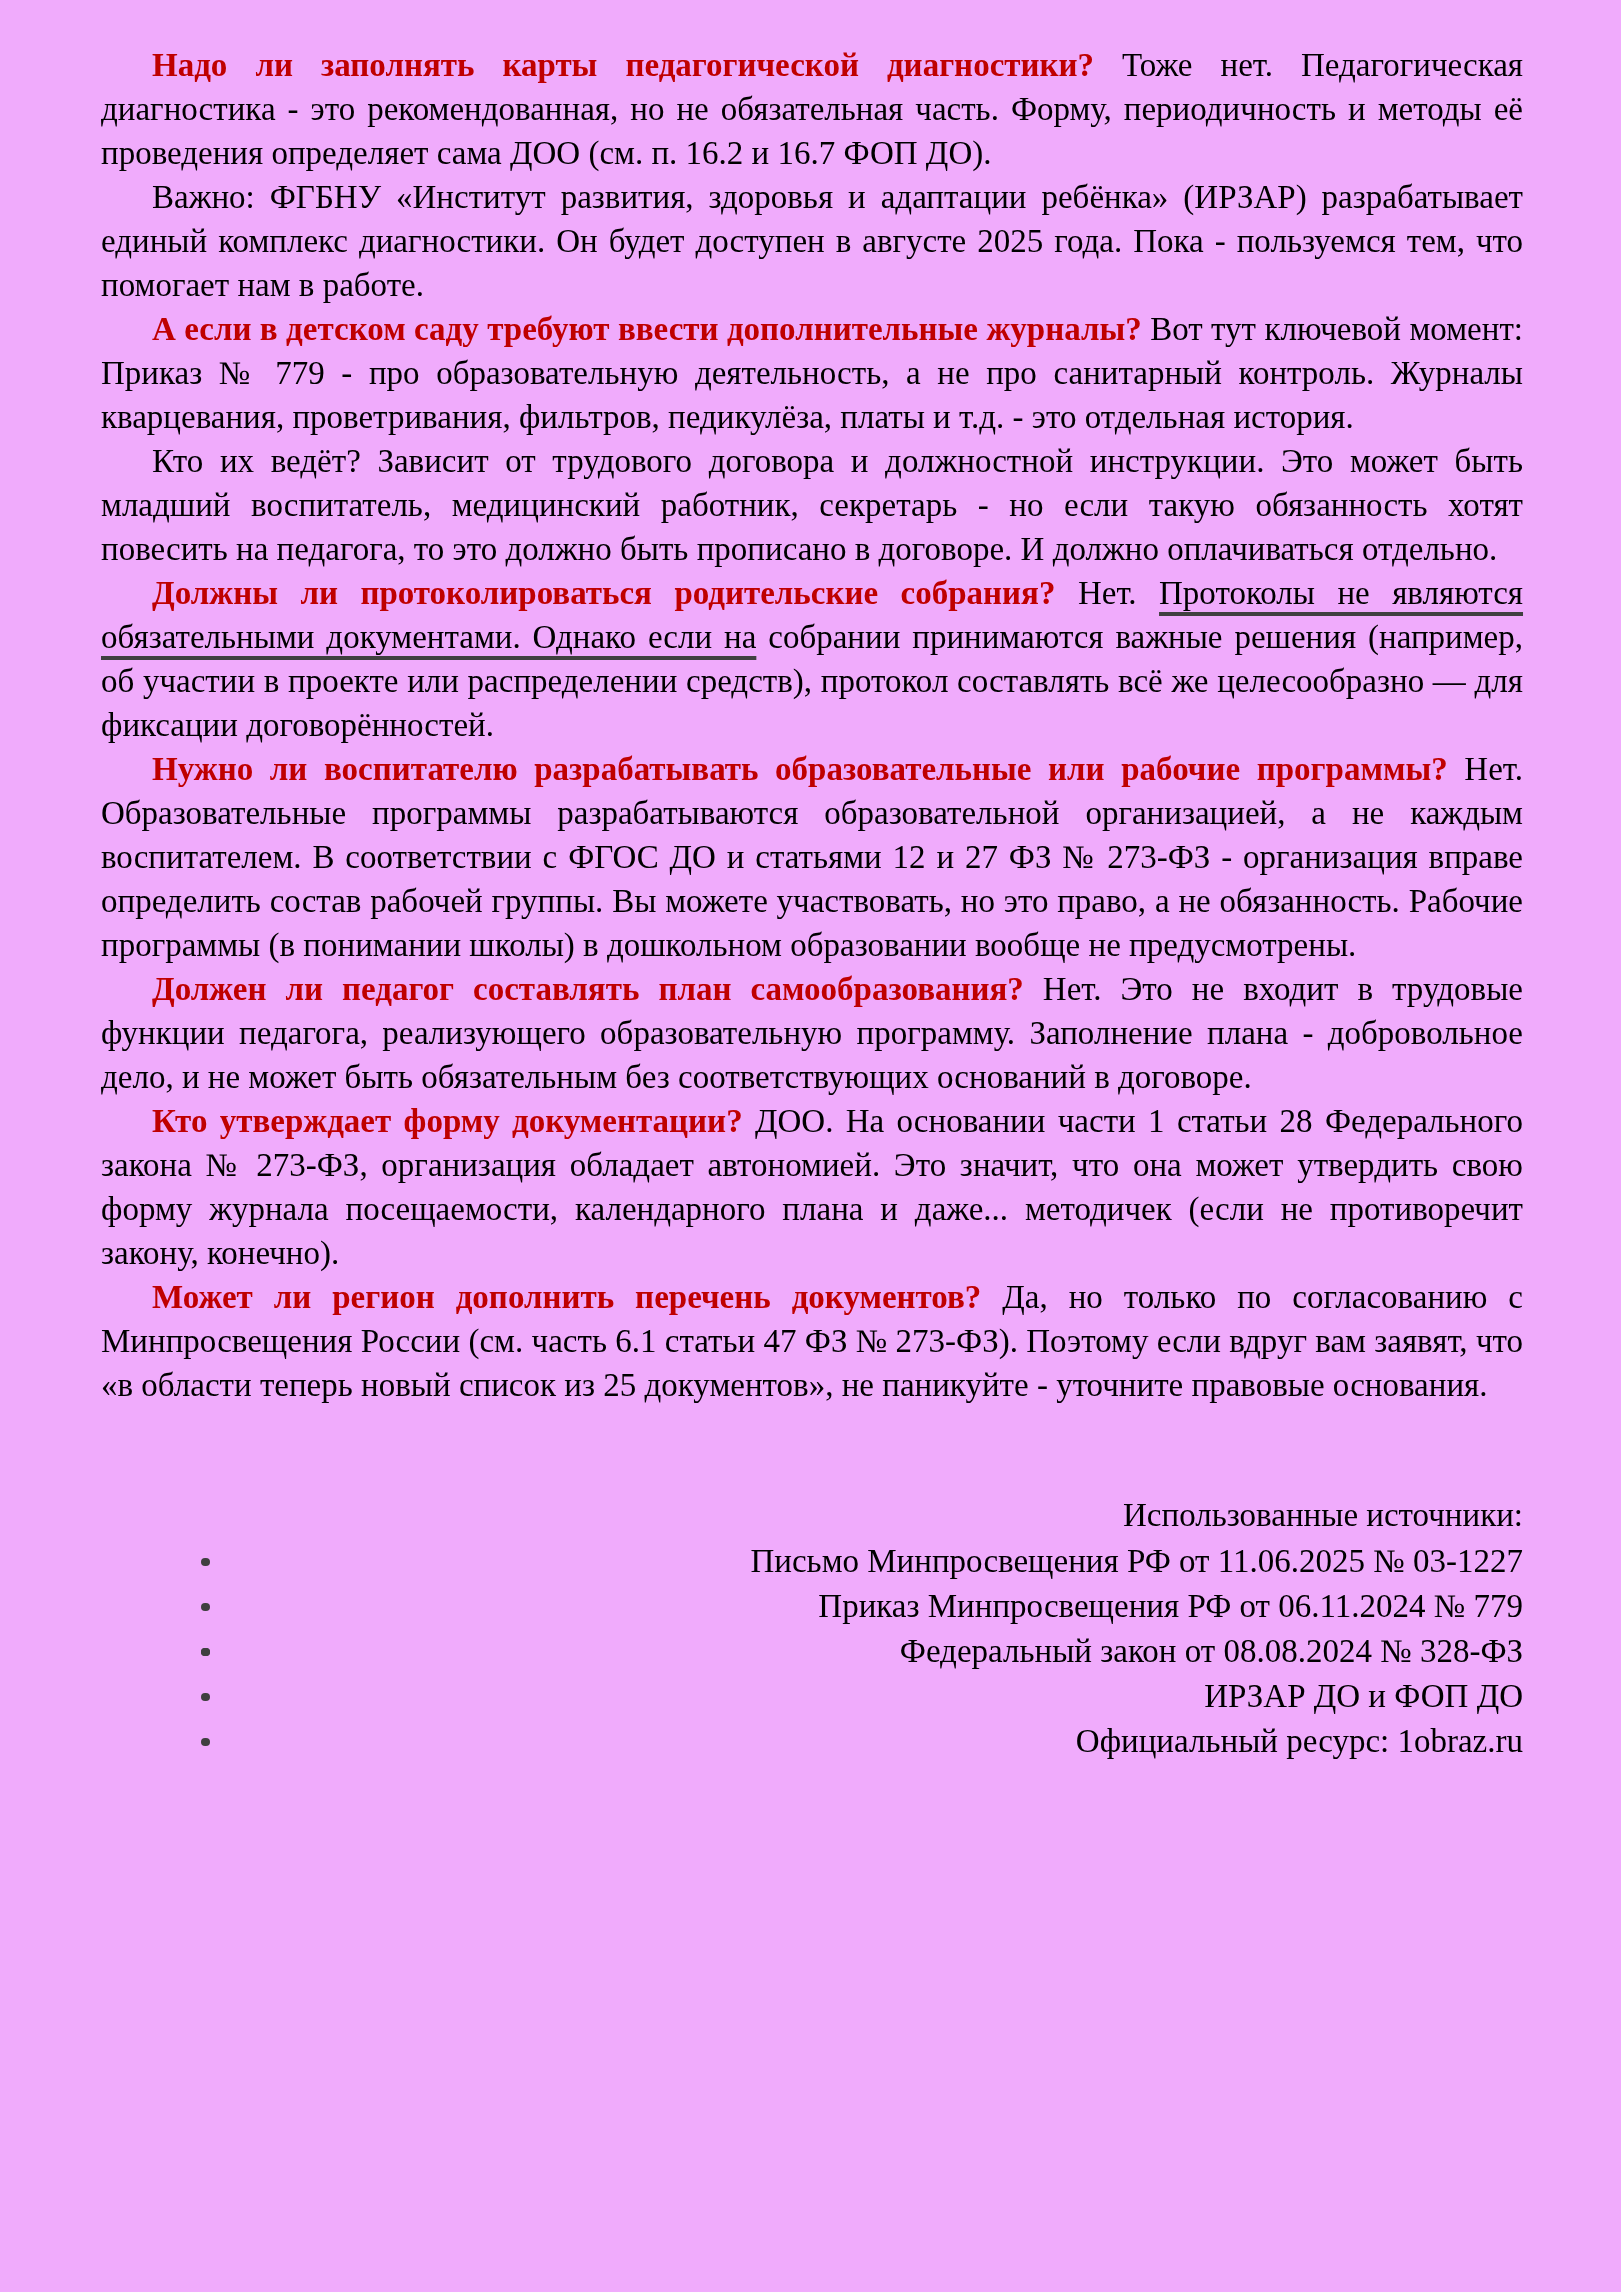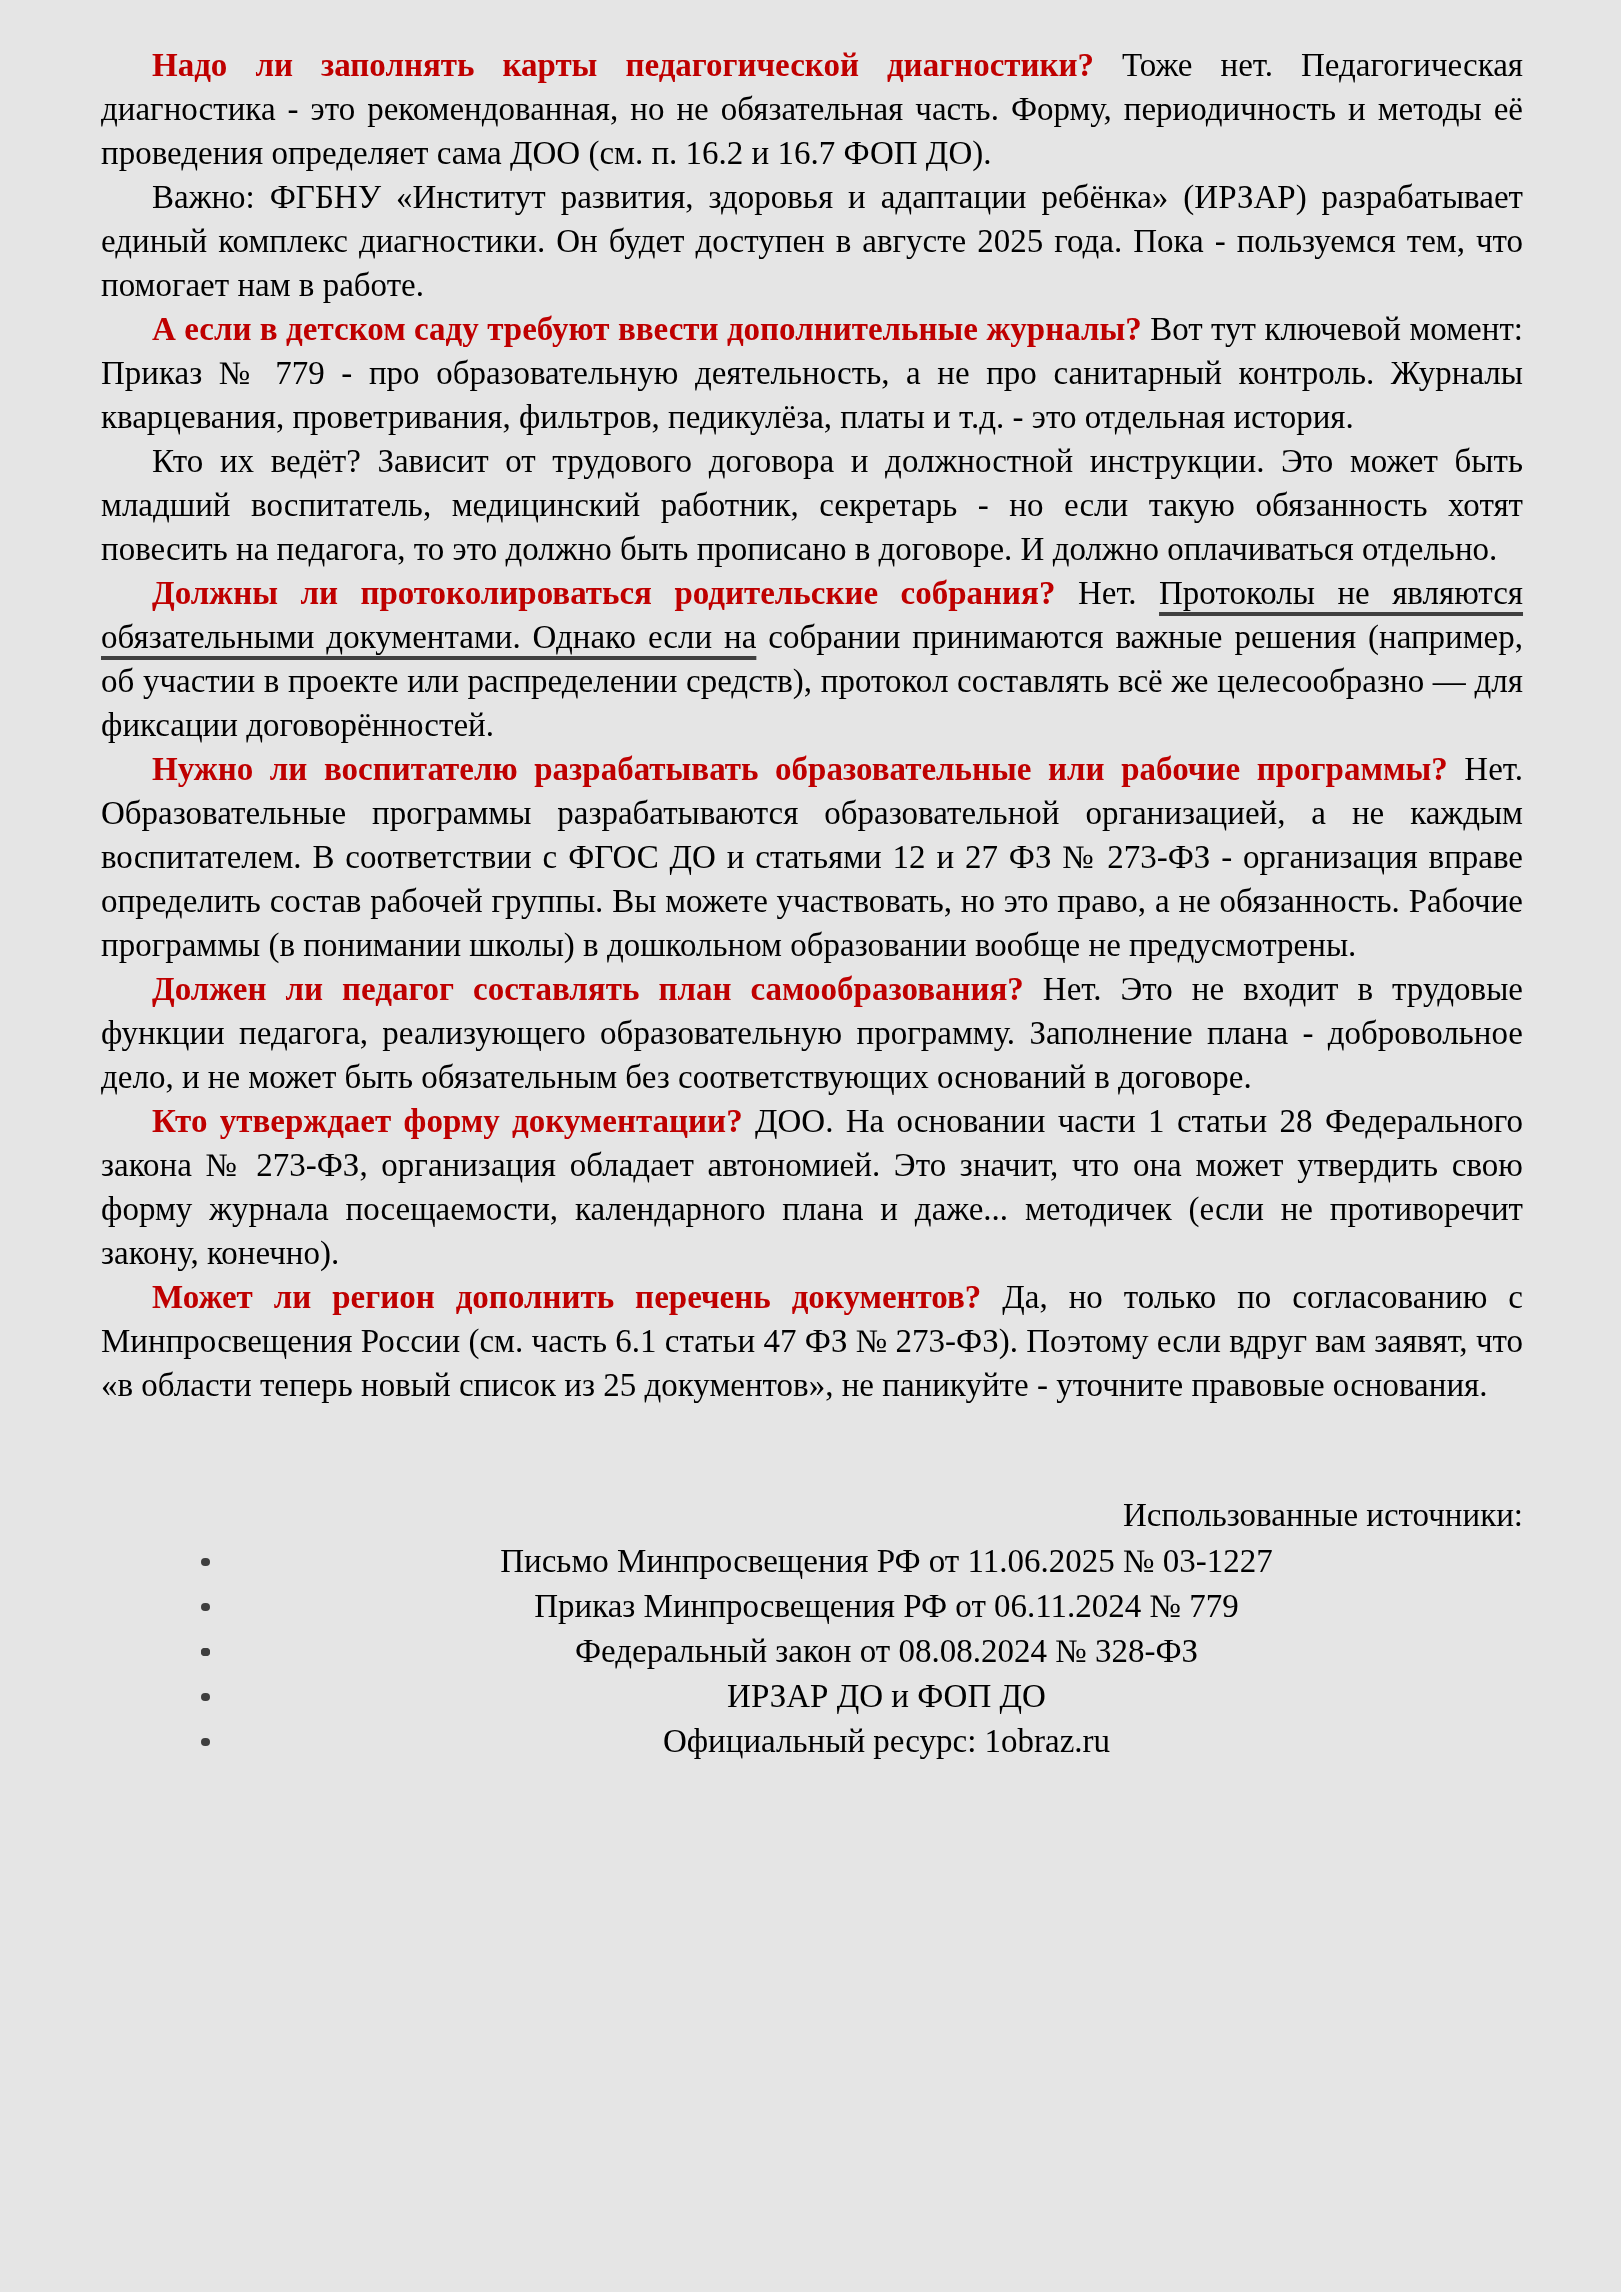--- a/index.html
+++ b/index.html
@@ -4,21 +4,21 @@
 <style>
   html, body {
     margin: 0;
     padding: 0;
     background: #ffffff;
   }
   .page {
     position: relative;
     width: 1621px;
     height: 2293px;
-    background: #e5e5e5;
+    background: #f0abfc;
     overflow: hidden;
     font-family: "Liberation Serif", "DejaVu Serif", serif;
     color: #000000;
   }
   .content {
     position: absolute;
     left: 101px;
     top: 43px;
     width: 1422px;
     font-size: 33px;
@@ -48,21 +48,21 @@
   }
   .sources-list {
     margin: 2px 0 0 0;
     padding: 0;
     list-style: none;
   }
   .sources-list li {
     position: relative;
     padding-left: 149px;
     line-height: 45px;
-    text-align: center;
+    text-align: right;
   }
   .sources-list li .bullet-dot {
     position: absolute;
     left: 100px;
     top: 18.6px;
     width: 8.8px;
     height: 8.8px;
     border-radius: 50%;
     background: #3f3f3f;
   }

